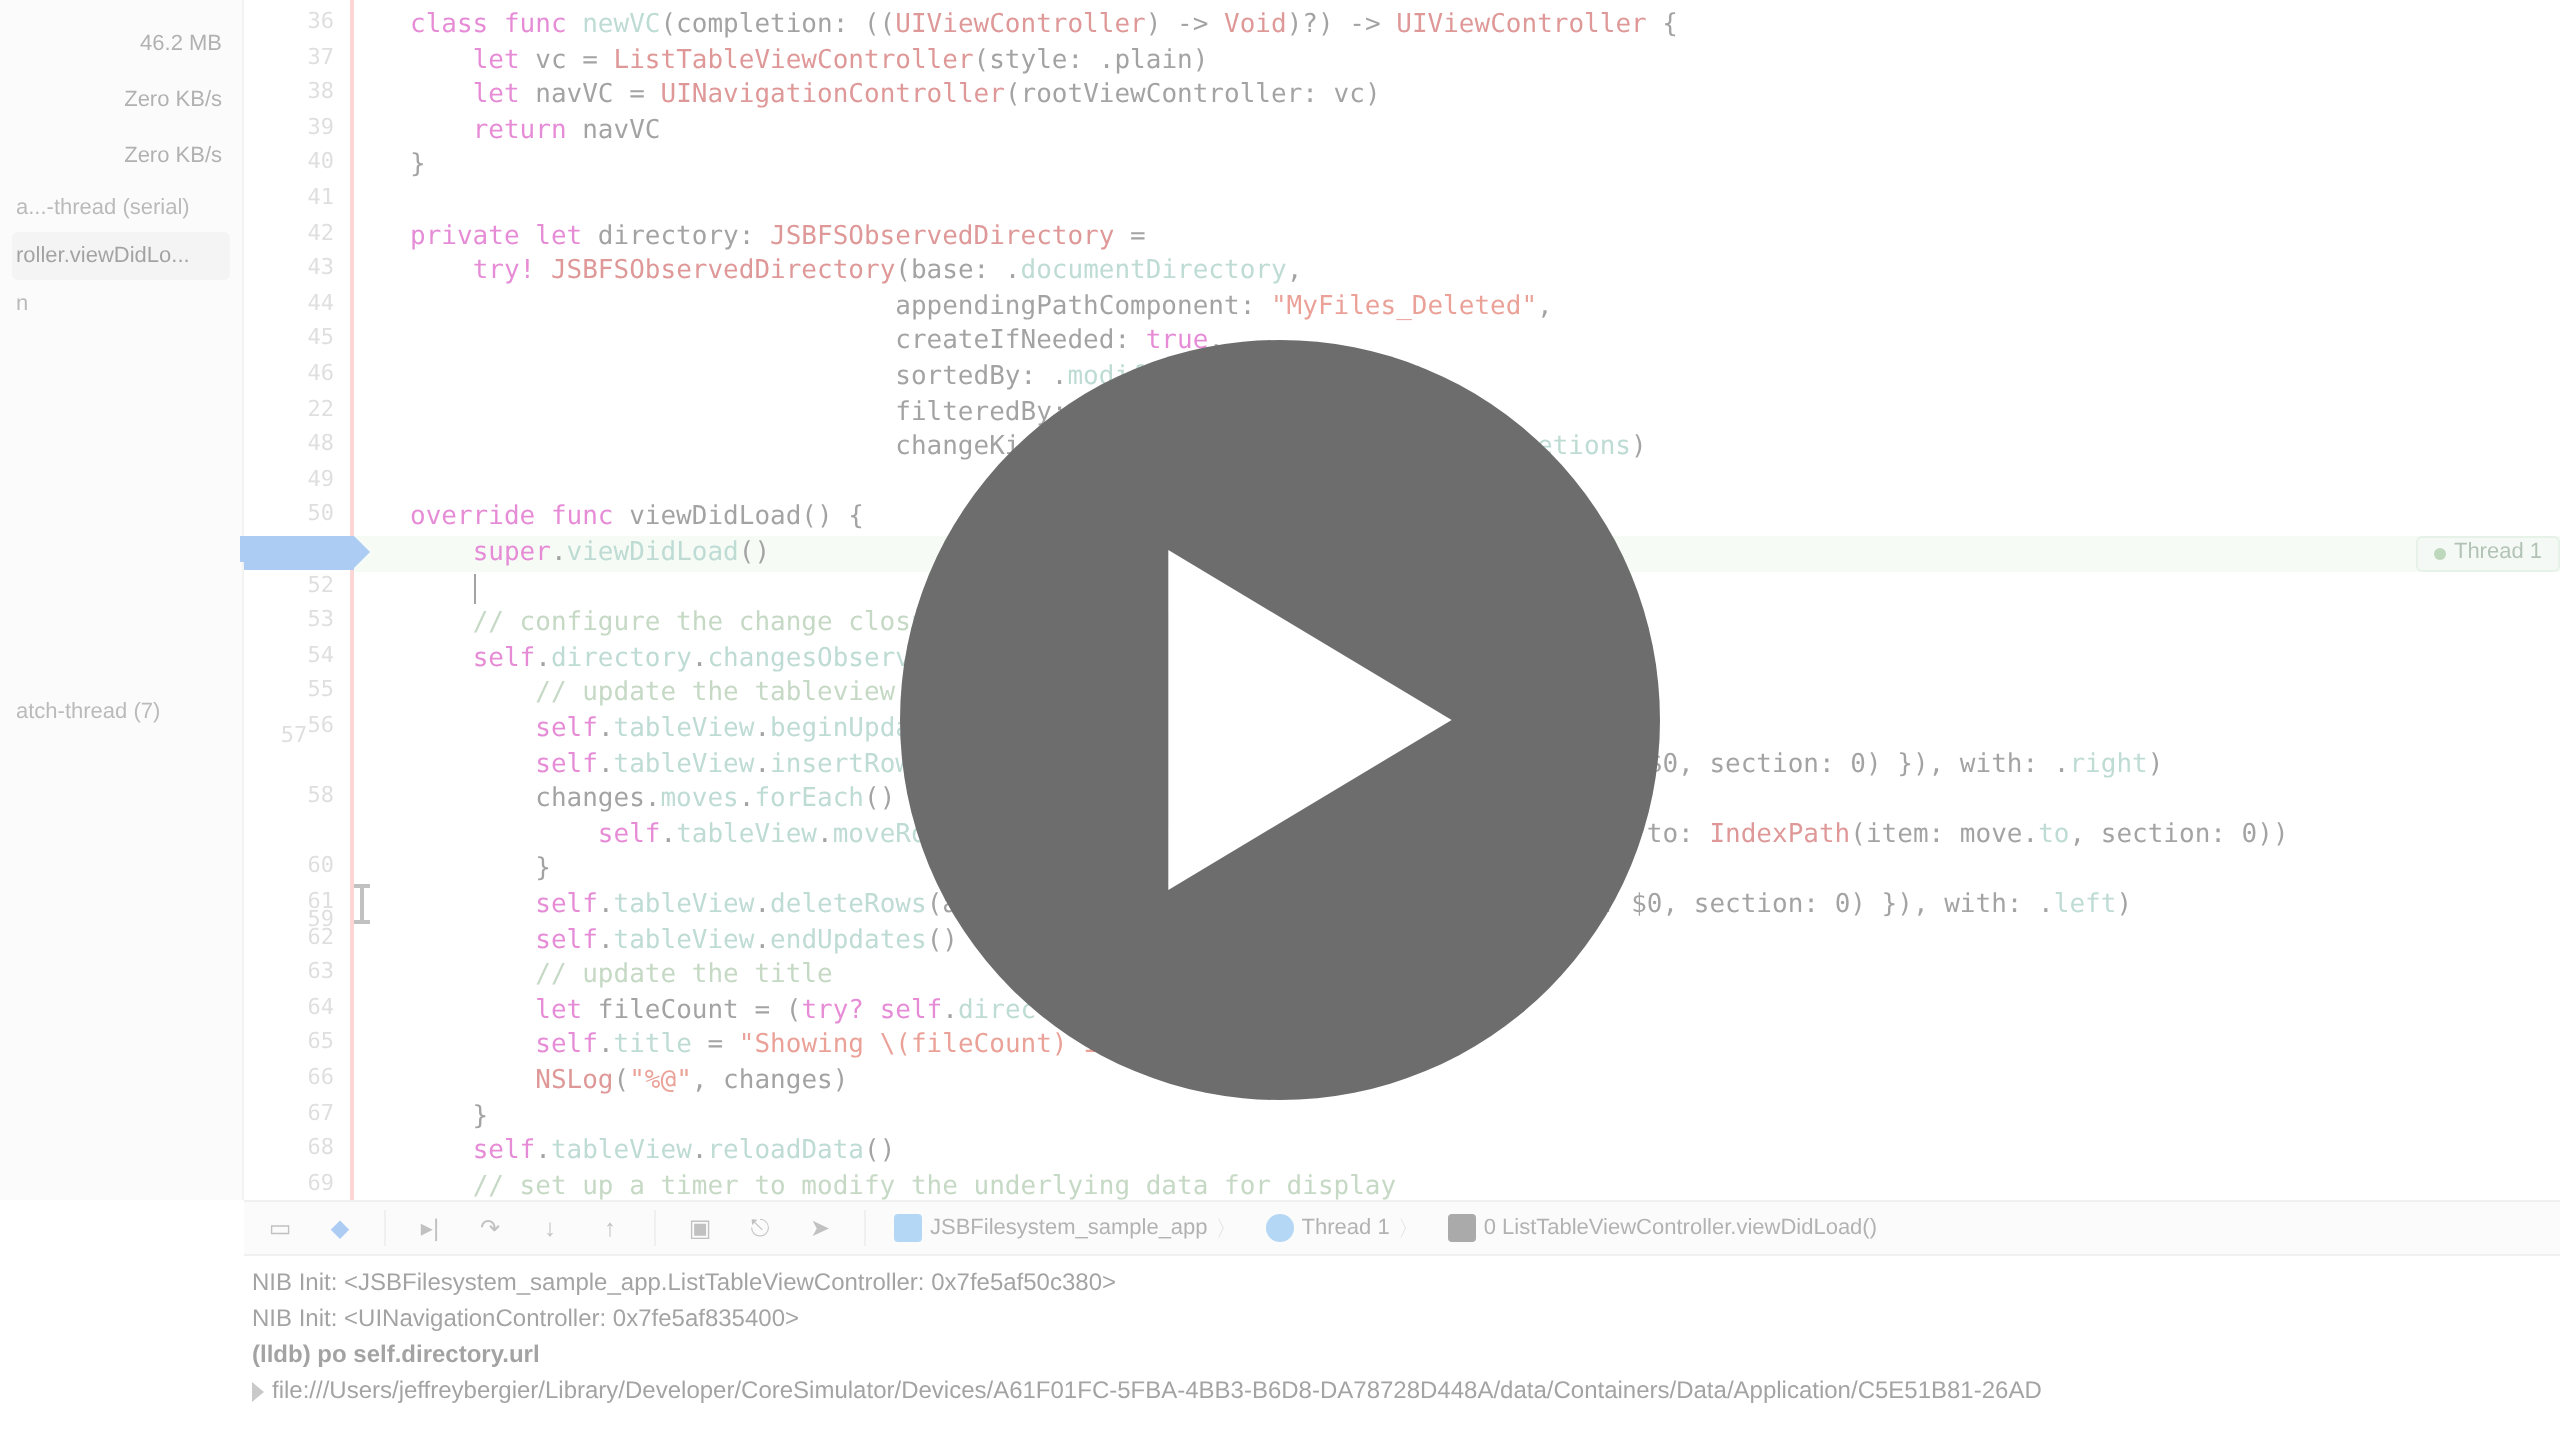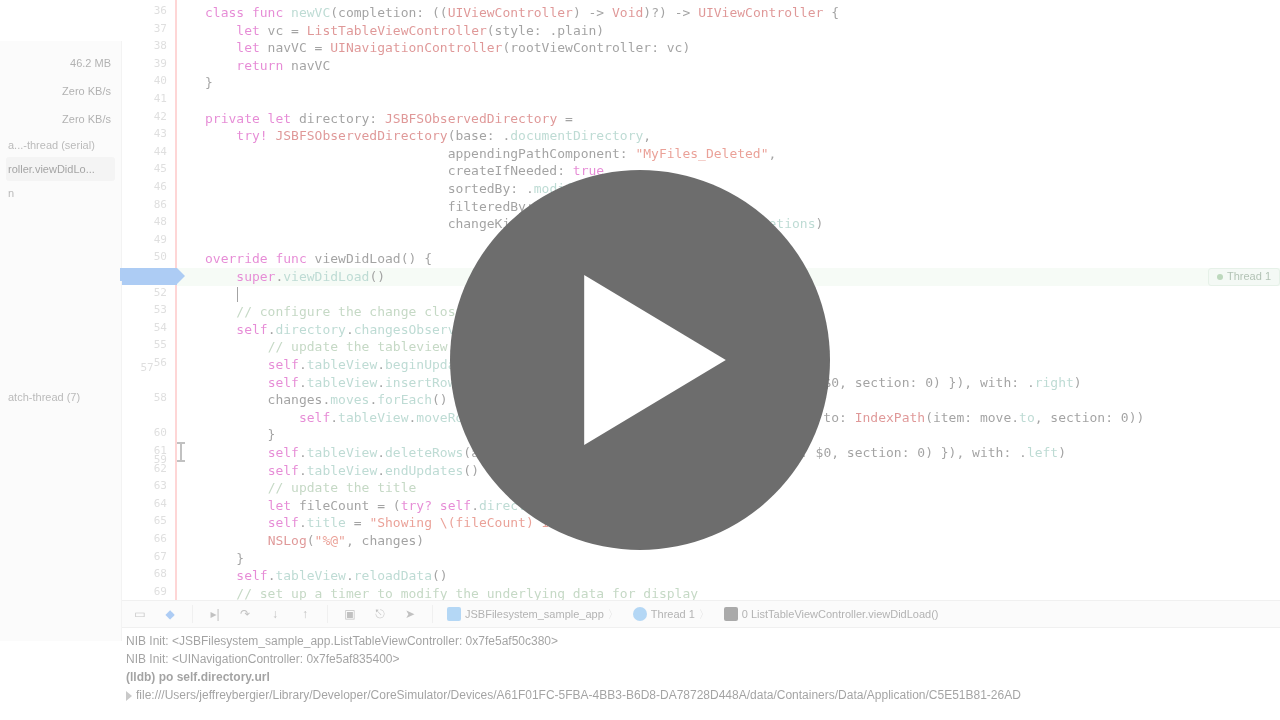--- a/index.html
+++ b/index.html
@@ -1,21 +1,21 @@
 <!DOCTYPE html>
 <html><head>
 <meta charset="utf-8">
 <style>
   * { margin: 0; padding: 0; box-sizing: border-box; }
   html, body { width: 1280px; height: 720px; overflow: hidden; font-family: "SF Mono", Menlo, monospace; font-size: 13px; background: #fff; }
 
   .root { position: relative; width: 1280px; height: 720px; }
   .overlay { position: absolute; inset: 0; background: rgba(255,255,255,0.55); pointer-events: none; z-index: 50; }
 
-  .sidebar { position: absolute; left: 0; top: 0; width: 122px; height: 600px; background: #f7f7f7; border-right: 1px solid #e5e5e5; padding: 8px 6px; font-family: -apple-system, "Helvetica Neue", sans-serif; font-size: 11px; color: #555; margin-top: 41px; }
+  .sidebar { position: absolute; left: 0; top: 0; width: 122px; height: 600px; background: #f7f7f7; border-right: 1px solid #e5e5e5; padding: 8px 6px; font-family: -apple-system, "Helvetica Neue", sans-serif; font-size: 11px; color: #555; }
   .side-row { display: flex; justify-content: flex-end; padding: 8px 4px; color: #525252; }
   .side-lbl { text-align: left; padding: 6px 2px; color: #666; white-space: nowrap; overflow: hidden; text-overflow: ellipsis; }
   .side-lbl.hi { background: #e6e6e6; border-radius: 3px; color: #333; }
 
   .gutter { position: absolute; left: 122px; top: 0; width: 55px; height: 600px; background: #fff; border-right: 2px solid #fca5a5; }
   .ln { position: absolute; right: 8px; font-size: 11px; color: #b8b8b8; text-align: right; width: 40px; font-family: "SF Mono", Menlo, monospace; }
   .ln.hl { background: #4a8fe7; color: #fff; border-radius: 0; right: 0; width: 55px; padding-right: 8px; }
 
   .arrow-marker {
     position: absolute; left: 122px; width: 55px; height: 17px; background: #4a8fe7;
@@ -82,21 +82,21 @@
       <div class="ln" style="top: 21.6px;">37</div>
       <div class="ln" style="top: 39.2px;">38</div>
       <div class="ln" style="top: 56.8px;">39</div>
       <div class="ln" style="top: 74.4px;">40</div>
       <div class="ln" style="top: 92px;">41</div>
       <div class="ln" style="top: 109.6px;">42</div>
       <div class="ln" style="top: 127.2px;">43</div>
       <div class="ln" style="top: 144.8px;">44</div>
       <div class="ln" style="top: 162.4px;">45</div>
       <div class="ln" style="top: 180px;">46</div>
-      <div class="ln" style="top: 197.6px;">86</div>
+      <div class="ln" style="top: 197.6px;">22</div>
       <div class="ln" style="top: 215.2px;">48</div>
       <div class="ln" style="top: 232.8px;">49</div>
       <div class="ln" style="top: 250.4px;">50</div>
       <div class="ln hl" style="top: 268px;">51</div>
       <div class="ln" style="top: 285.6px;">52</div>
       <div class="ln" style="top: 303.2px;">53</div>
       <div class="ln" style="top: 320.8px;">54</div>
       <div class="ln" style="top: 338.4px;">55</div>
       <div class="ln" style="top: 356px;">56</div>
       <div class="ln" style="top: 361px; text-align: center;">57</div>

